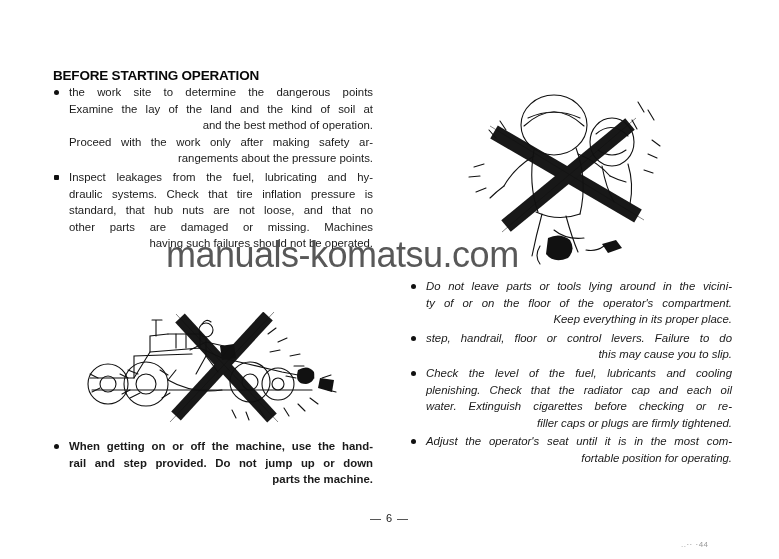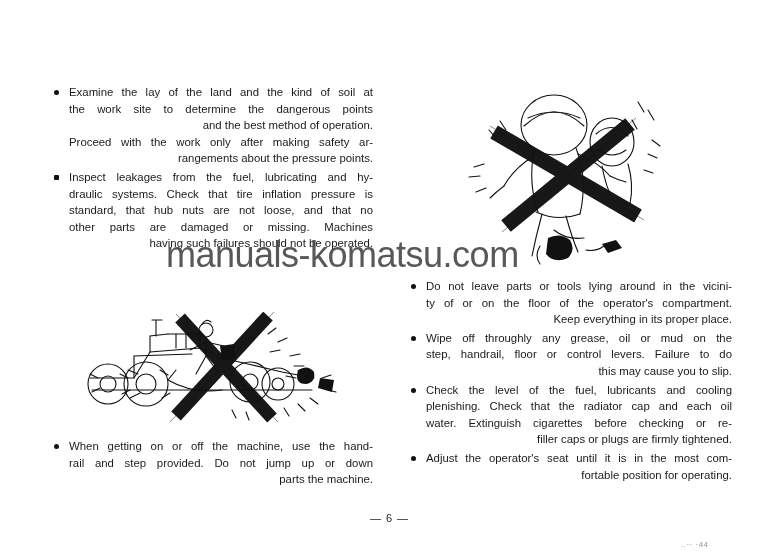--- a/index.html
+++ b/index.html
@@ -65,22 +65,22 @@
   .bullet-item p {
     margin: 0;
     text-align: justify;
   }
   .bullet-item p.last-line,
   .bullet-item p.cont {
     text-align: right;
   }
 
   #left-col-top { left: 53px; top: 84px; width: 320px; }
-  #left-col-bottom { left: 53px; top: 438px; width: 320px; }
-  #right-col { left: 410px; top: 278px; width: 322px; }
+  #left-col-bottom { left: 53px; top: 438px; width: 320px; font-weight: bold; }
+  #right-col { left: 410px; top: 278px; width: 322px; font-style: italic; }
 
   
   .just {
     text-align: justify;
     text-align-last: left;
   }
   .just.stretch {
     text-align-last: justify;
   }
 
@@ -135,27 +135,28 @@
     width: 286px;
     height: 116px;
   }
   .illustration svg { display: block; width: 100%; height: 100%; }
 </style>
 </head>
 <body>
 
 <div class="page">
 
+  <div class="section-title">BEFORE STARTING OPERATION</div>
 
   <ul class="bullet-list" id="left-col-top">
 
     <li class="bullet-item">
       <span class="bullet-dot"></span>
+      <p class="just stretch">the work site to determine the dangerous points</p>
       <p class="just stretch">Examine the lay of the land and the kind of soil at</p>
-      <p class="just stretch">the work site to determine the dangerous points</p>
       <p class="cont">and the best method of operation.</p>
       <p class="just stretch">Proceed with the work only after making safety ar-</p>
       <p class="cont">rangements about the pressure points.</p>
     </li>
 
     <li class="bullet-item square">
       <span class="bullet-dot"></span>
       <p class="just stretch">Inspect leakages from the fuel, lubricating and hy-</p>
       <p class="just stretch">draulic systems. Check that tire inflation pressure is</p>
       <p class="just stretch">standard, that hub nuts are not loose, and that no</p>
@@ -277,21 +278,20 @@
 
     <li class="bullet-item">
       <span class="bullet-dot"></span>
       <p class="just stretch">Do not leave parts or tools lying around in the vicini-</p>
       <p class="just stretch">ty of or on the floor of the operator's compartment.</p>
       <p class="cont">Keep everything in its proper place.</p>
     </li>
 
     <li class="bullet-item">
       <span class="bullet-dot"></span>
-      <p class="just stretch">Wipe off throughly any grease, oil or mud on the</p>
       <p class="just stretch">step, handrail, floor or control levers. Failure to do</p>
       <p class="cont">this may cause you to slip.</p>
     </li>
 
     <li class="bullet-item">
       <span class="bullet-dot"></span>
       <p class="just stretch">Check the level of the fuel, lubricants and cooling</p>
       <p class="just stretch">plenishing. Check that the radiator cap and each oil</p>
       <p class="just stretch">water. Extinguish cigarettes before checking or re-</p>
       <p class="cont">filler caps or plugs are firmly tightened.</p>

